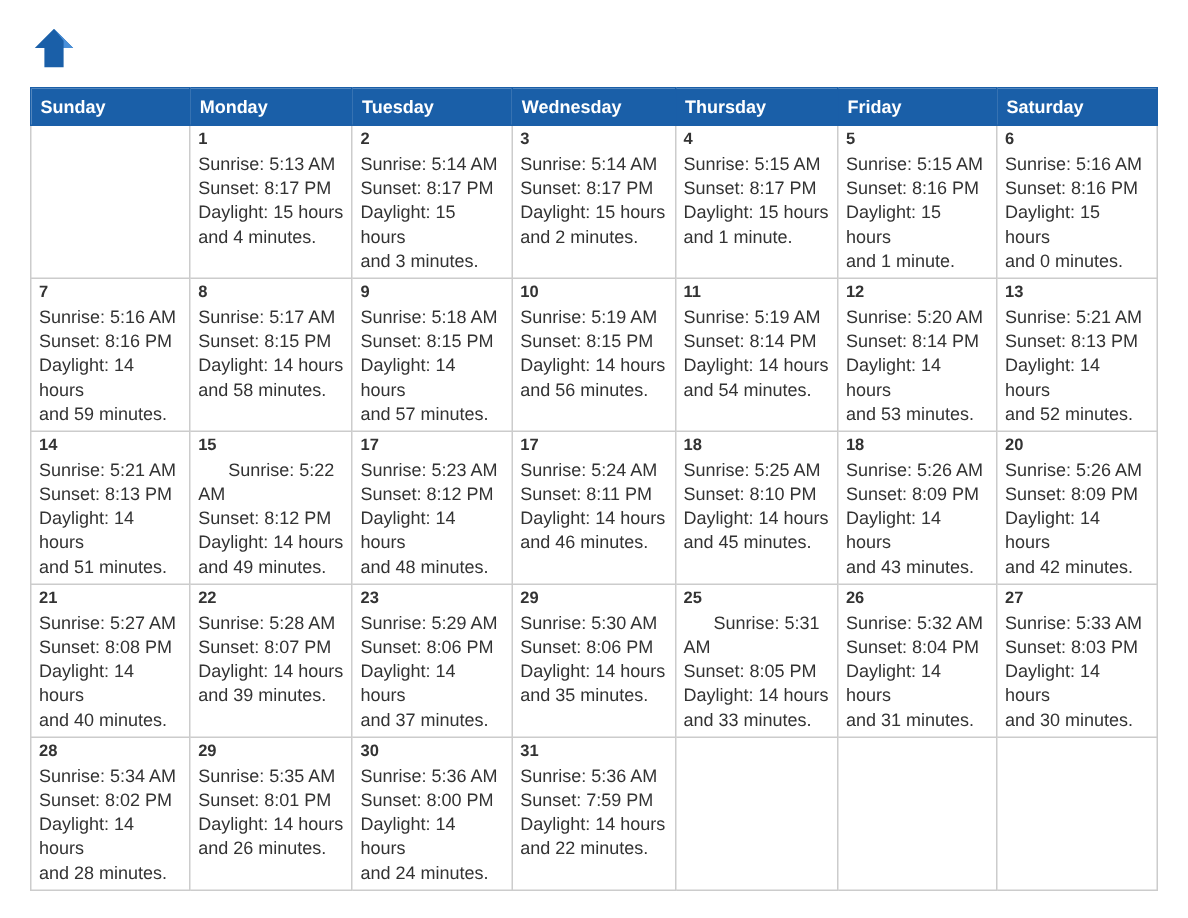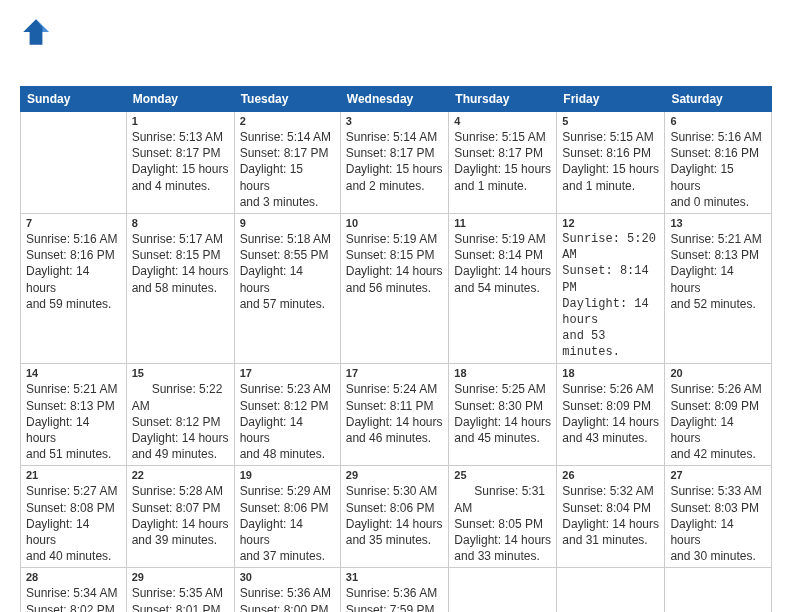--- a/index.html
+++ b/index.html
@@ -9,21 +9,20 @@
       font-family: Arial, sans-serif;
       background: #fff;
       overflow: hidden;
     }
     .page {
       width: 792px;
       height: 436px;
       padding: 16px 20px;
       display: flex;
       flex-direction: column;
-      gap: 28px;
     }
     .header {
       display: flex;
       justify-content: space-between;
       align-items: flex-start;
       margin-bottom: 10px;
     }
     .logo {
       display: flex;
       align-items: center;
@@ -164,32 +163,32 @@
         <tr>
           <td><span class="day-num">7</span><span class="day-info" style="white-space: pre-line;">Sunrise: 5:16 AM
 Sunset: 8:16 PM
 Daylight: 14 hours
 and 59 minutes.</span></td>
           <td><span class="day-num">8</span><span class="day-info" style="white-space: pre-line;">Sunrise: 5:17 AM
 Sunset: 8:15 PM
 Daylight: 14 hours
 and 58 minutes.</span></td>
           <td><span class="day-num">9</span><span class="day-info" style="white-space: pre-line;">Sunrise: 5:18 AM
-Sunset: 8:55 PM
+Sunset: 8:15 PM
 Daylight: 14 hours
 and 57 minutes.</span></td>
           <td><span class="day-num">10</span><span class="day-info" style="white-space: pre-line;">Sunrise: 5:19 AM
 Sunset: 8:15 PM
 Daylight: 14 hours
 and 56 minutes.</span></td>
           <td><span class="day-num">11</span><span class="day-info" style="white-space: pre-line;">Sunrise: 5:19 AM
 Sunset: 8:14 PM
 Daylight: 14 hours
 and 54 minutes.</span></td>
-          <td><span class="day-num">12</span><span class="day-info" style="white-space: pre-line; font-family: Liberation Mono, monospace;">Sunrise: 5:20 AM
+          <td><span class="day-num">12</span><span class="day-info" style="white-space: pre-line;">Sunrise: 5:20 AM
 Sunset: 8:14 PM
 Daylight: 14 hours
 and 53 minutes.</span></td>
           <td><span class="day-num">13</span><span class="day-info" style="white-space: pre-line;">Sunrise: 5:21 AM
 Sunset: 8:13 PM
 Daylight: 14 hours
 and 52 minutes.</span></td>
         </tr>
         <tr>
           <td><span class="day-num">14</span><span class="day-info" style="white-space: pre-line;">Sunrise: 5:21 AM
@@ -202,42 +201,42 @@
 and 49 minutes.</span></td>
           <td><span class="day-num">17</span><span class="day-info" style="white-space: pre-line;">Sunrise: 5:23 AM
 Sunset: 8:12 PM
 Daylight: 14 hours
 and 48 minutes.</span></td>
           <td><span class="day-num">17</span><span class="day-info" style="white-space: pre-line; text-align: right;">Sunrise: 5:24 AM
 Sunset: 8:11 PM
 Daylight: 14 hours
 and 46 minutes.</span></td>
           <td><span class="day-num">18</span><span class="day-info" style="white-space: pre-line;">Sunrise: 5:25 AM
-Sunset: 8:30 PM
+Sunset: 8:10 PM
 Daylight: 14 hours
 and 45 minutes.</span></td>
           <td><span class="day-num">18</span><span class="day-info" style="white-space: pre-line;">Sunrise: 5:26 AM
 Sunset: 8:09 PM
 Daylight: 14 hours
 and 43 minutes.</span></td>
           <td><span class="day-num">20</span><span class="day-info" style="white-space: pre-line;">Sunrise: 5:26 AM
 Sunset: 8:09 PM
 Daylight: 14 hours
 and 42 minutes.</span></td>
         </tr>
         <tr>
           <td><span class="day-num">21</span><span class="day-info" style="white-space: pre-line;">Sunrise: 5:27 AM
 Sunset: 8:08 PM
 Daylight: 14 hours
 and 40 minutes.</span></td>
           <td><span class="day-num">22</span><span class="day-info" style="white-space: pre-line;">Sunrise: 5:28 AM
 Sunset: 8:07 PM
 Daylight: 14 hours
 and 39 minutes.</span></td>
-          <td><span class="day-num">19</span><span class="day-info" style="white-space: pre-line;">Sunrise: 5:29 AM
+          <td><span class="day-num">23</span><span class="day-info" style="white-space: pre-line;">Sunrise: 5:29 AM
 Sunset: 8:06 PM
 Daylight: 14 hours
 and 37 minutes.</span></td>
           <td><span class="day-num">29</span><span class="day-info" style="white-space: pre-line;">Sunrise: 5:30 AM
 Sunset: 8:06 PM
 Daylight: 14 hours
 and 35 minutes.</span></td>
           <td><span class="day-num">25</span><span class="day-info" style="white-space: pre-line; margin-left: 20px;">Sunrise: 5:31 AM
 Sunset: 8:05 PM
 Daylight: 14 hours

